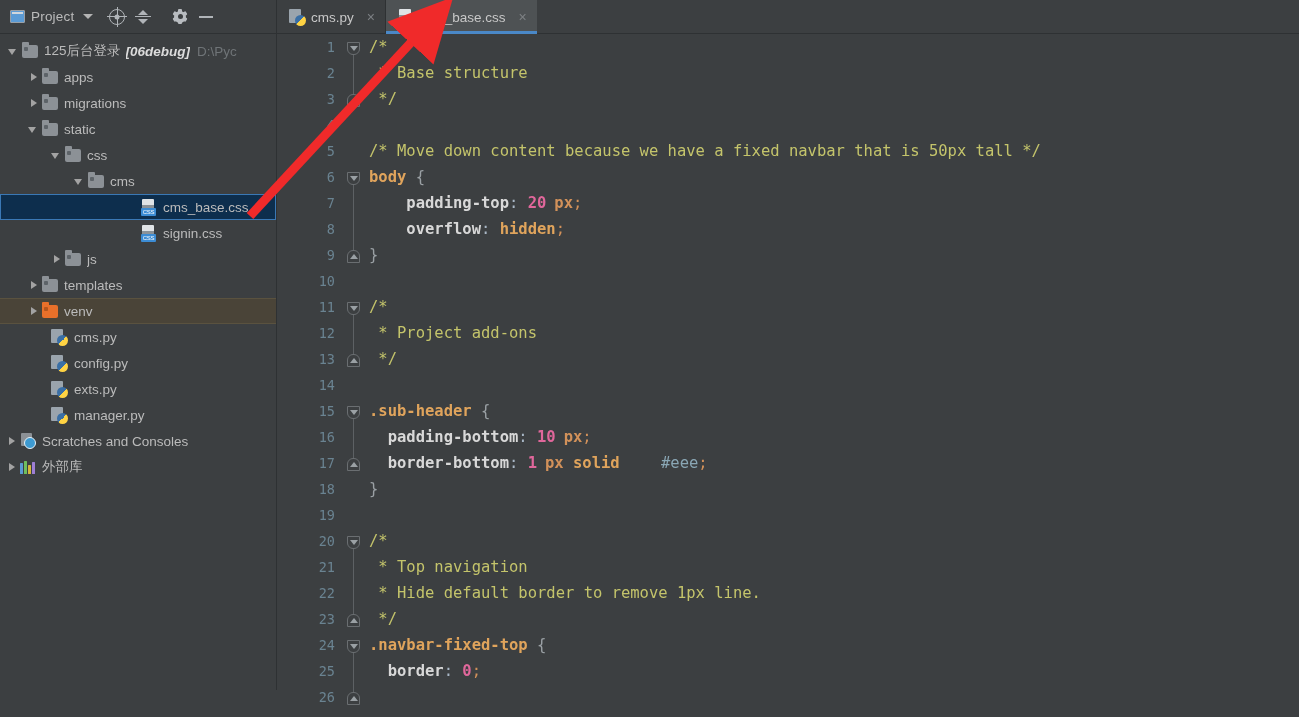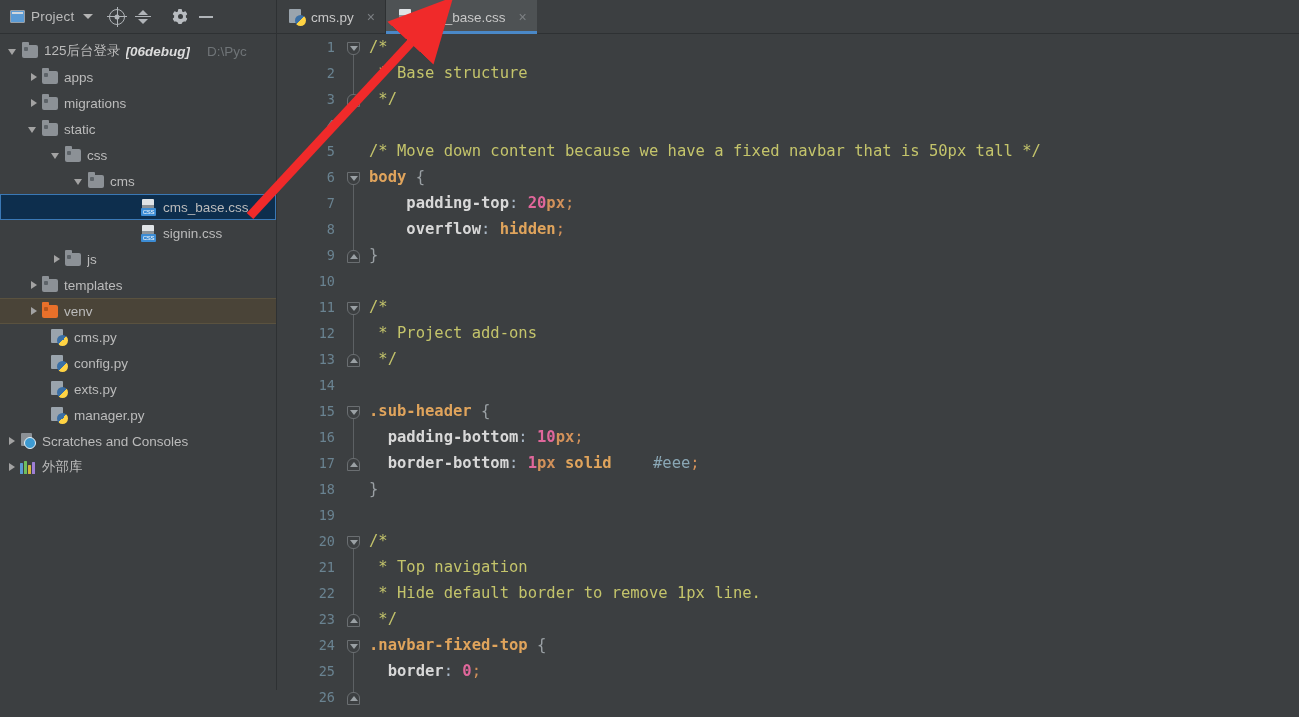--- a/index.html
+++ b/index.html
@@ -143,21 +143,21 @@
   .folder::after {
     content: ""; position: absolute; left: 2px; top: 2px; width: 4px; height: 4px;
     background: #5d6368; border-radius: 1px;
   }
   .folder.orange { background: #e8702a; }
   .folder.orange::before { background: #e8702a; }
   .folder.orange::after { background: #b4551c; }
 
   .lbl { overflow: hidden; text-overflow: clip; }
   .lbl-bold { color: #dcdcdc; font-weight: bold; margin-left: 5px; font-style: italic; }
-  .lbl-dim  { color: #6f7477; margin-left: 17px; }
+  .lbl-dim  { color: #6f7477; margin-left: 7px; }
 
   .ico-scratch { width: 16px; height: 16px; flex: 0 0 16px; margin-right: 6px; position: relative; }
   .ico-scratch::before {
     content: ""; position: absolute; left: 1px; top: 0; width: 11px; height: 13px; background: #8c9196; border-radius: 1px;
   }
   .ico-scratch::after {
     content: ""; position: absolute; right: 0; bottom: 0; width: 10px; height: 10px; border-radius: 50%;
     background: #3d9ad1; border: 1.5px solid #e8f1f7;
   }
   .ico-lib { width: 16px; height: 14px; flex: 0 0 16px; margin-right: 6px; display: flex; align-items: flex-end; gap: 1.5px; }
@@ -196,21 +196,21 @@
   .code {
     flex: 1; background: #3c3f41; font-family: "DejaVu Sans Mono", monospace;
     font-size: 15.5px; position: relative; overflow: hidden; padding-left: 4px;
   }
   .cline { height: 26px; line-height: 26px; white-space: pre; }
 
   .t-cm  { color: #c4c46b; }
   .t-sel { color: #e0a45c; font-weight: bold; }
   .t-prop{ color: #d8d8d8; font-weight: bold; }
   .t-num { color: #e0679b; font-weight: bold; }
-  .t-unit{ color: #d2915a; font-weight: bold; }
+  .t-unit{ color: #d2915a; font-weight: bold; padding-left: 8px; }
   .t-val { color: #e0a45c; font-weight: bold; }
   .t-pun { color: #a9b7c6; }
   .t-brc { color: #9aa0a4; }
   .t-hex { color: #8aa7b5; margin-left: 32px; }
   .t-semi{ color: #d2915a; }
 
   
   .annot { position: absolute; left: 0; top: 0; width: 1299px; height: 717px; pointer-events: none; }
 </style>
 </head>

